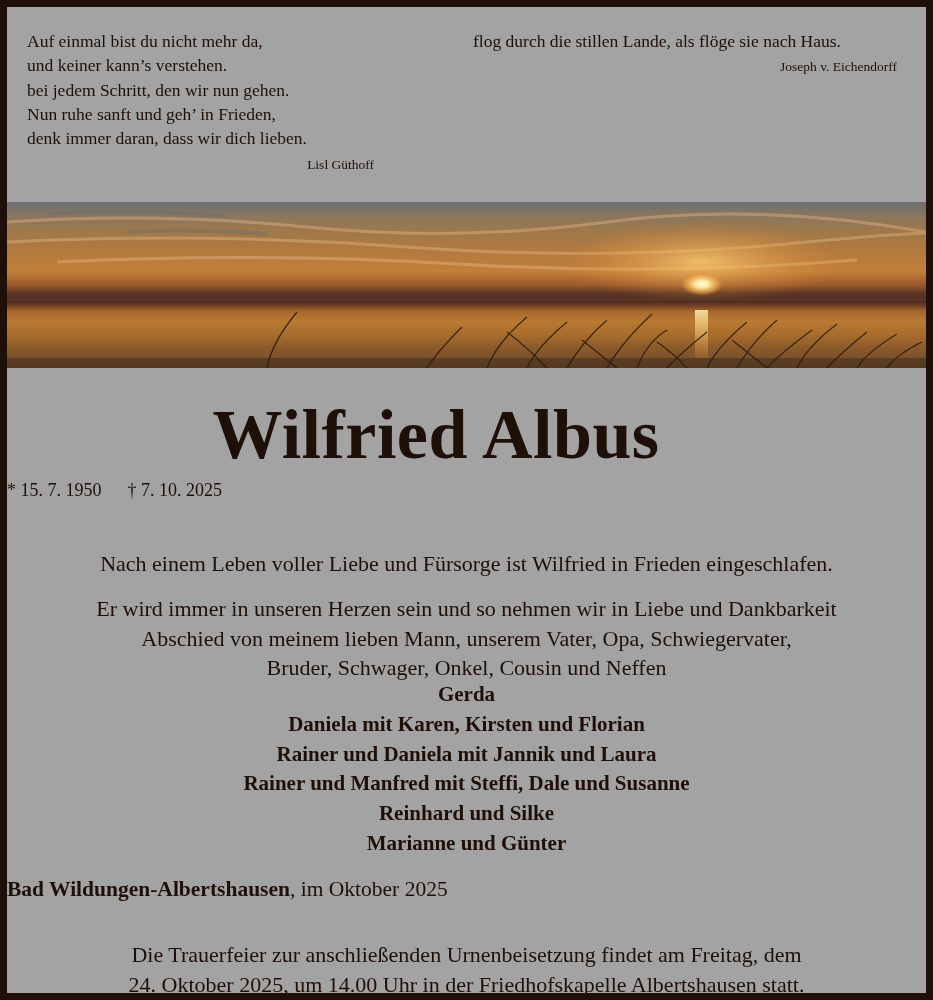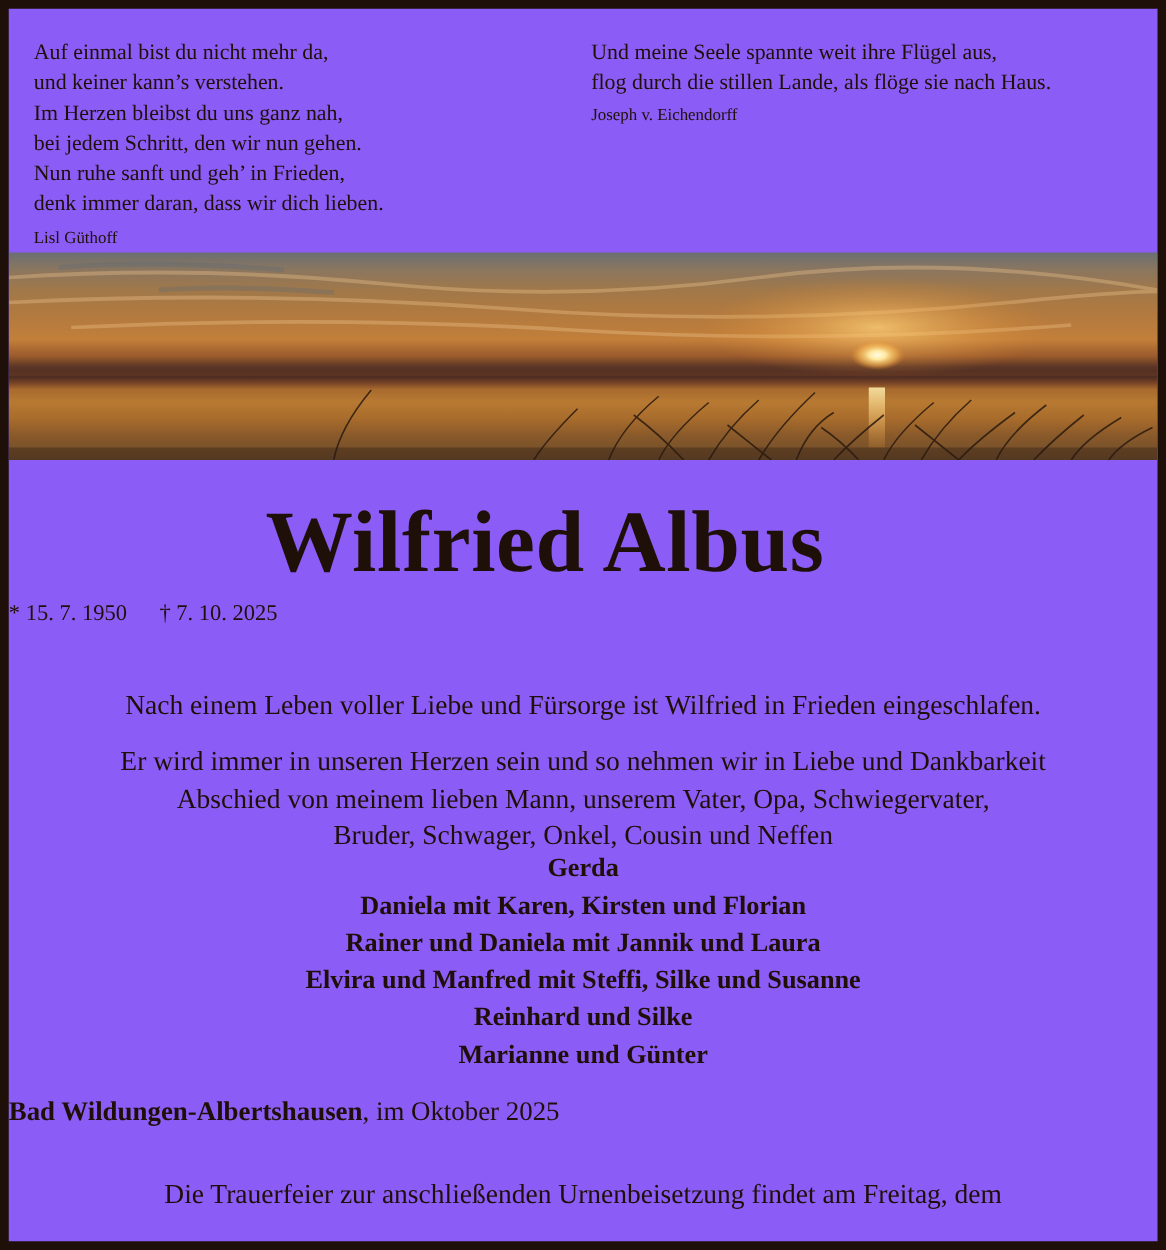--- a/index.html
+++ b/index.html
@@ -3,27 +3,27 @@
   <meta charset="utf-8">
   <style>
     html, body { margin: 0; padding: 0; }
     body {
       width: 933px; height: 1000px; background: #1e1008;
       font-family: "Liberation Serif", "DejaVu Serif", serif;
       color: #1e1008; overflow: hidden;
     }
     .frame {
       position: absolute; left: 7px; top: 7px; width: 919px; height: 986px;
-      background: #8b5cf6; overflow: hidden;
+      background: #a3a3a3; overflow: hidden;
     }
     .poem { position: absolute; font-size: 17.5px; line-height: 24.3px; }
     .poem-left { left: 20px; top: 22px; width: 340px; }
     .poem-right { left: 466px; top: 22px; width: 440px; }
     .poem .line { display: block; white-space: nowrap; }
-    .author { display: block; font-size: 13.5px; text-align: left; margin-top: 3px; white-space: nowrap; }
+    .author { display: block; font-size: 13.5px; text-align: right; margin-top: 3px; white-space: nowrap; }
     .poem-left .author { width: 347px; }
     .poem-right .author { width: 424px; margin-top: 2px; }
 
     .photo {
       position: absolute; left: 0; top: 195px; width: 919px; height: 166px; overflow: hidden;
       background: linear-gradient(to bottom,
         #6a6f72 0%, #8a7660 8%, #a0784a 18%, #b27a3f 30%, #c27f3a 42%,
         #9a5a2c 50%, #5c3626 55%, #4c2c22 60%, #7a4526 63%,
         #a86a2e 66%, #b87a32 72%, #a86c2c 80%, #8a5a2a 88%, #6a4a2a 100%);
     }
@@ -57,29 +57,27 @@
     .funeral { top: 905px; line-height: 30px; }
   </style>
 </head>
 <body>
 
 <div class="frame">
 
   <div class="poem poem-left">
     <span class="line">Auf einmal bist du nicht mehr da,</span>
     <span class="line">und keiner kann’s verstehen.</span>
-    <span class="line">Im Herzen bleibst du uns ganz nah,</span>
     <span class="line">bei jedem Schritt, den wir nun gehen.</span>
     <span class="line">Nun ruhe sanft und geh’ in Frieden,</span>
     <span class="line">denk immer daran, dass wir dich lieben.</span>
     <span class="author">Lisl Güthoff</span>
   </div>
 
   <div class="poem poem-right">
-    <span class="line">Und meine Seele spannte weit ihre Flügel aus,</span>
     <span class="line">flog durch die stillen Lande, als flöge sie nach Haus.</span>
     <span class="author">Joseph v. Eichendorff</span>
   </div>
 
   <div class="photo">
     <svg width="919" height="166" viewBox="0 0 919 166">
       <defs>
         <radialGradient id="sun" cx="0.5" cy="0.5" r="0.5">
           <stop offset="0%" stop-color="#fffbe6"></stop>
           <stop offset="30%" stop-color="#ffe9a0"></stop>
@@ -144,23 +142,24 @@
   <div class="body-text t2">
     <span class="line">Er wird immer in unseren Herzen sein und so nehmen wir in Liebe und Dankbarkeit</span>
     <span class="line">Abschied von meinem lieben Mann, unserem Vater, Opa, Schwiegervater,</span>
     <span class="line">Bruder, Schwager, Onkel, Cousin und Neffen</span>
   </div>
 
   <div class="family">
     <span class="line">Gerda</span>
     <span class="line">Daniela mit Karen, Kirsten und Florian</span>
     <span class="line">Rainer und Daniela mit Jannik und Laura</span>
-    <span class="line">Elvira und Manfred mit Steffi, Silke und Susanne</span>
+    <span class="line">Rainer und Manfred mit Steffi, Dale und Susanne</span>
     <span class="line">Reinhard und Silke</span>
     <span class="line">Marianne und Günter</span>
   </div>
 
   <div class="place"><b>Bad Wildungen-Albertshausen</b><span>, im Oktober 2025</span></div>
 
   <div class="body-text funeral">
     <span class="line">Die Trauerfeier zur anschließenden Urnenbeisetzung findet am Freitag, dem</span>
+    <span class="line">24. Oktober 2025, um 14.00 Uhr in der Friedhofskapelle Albertshausen statt.</span>
   </div>
 </div>
 
 </body></html>

